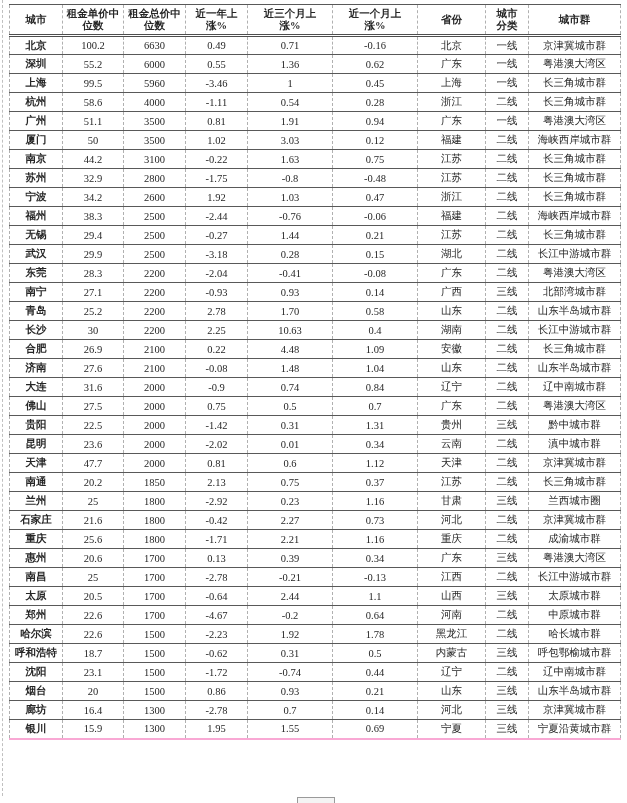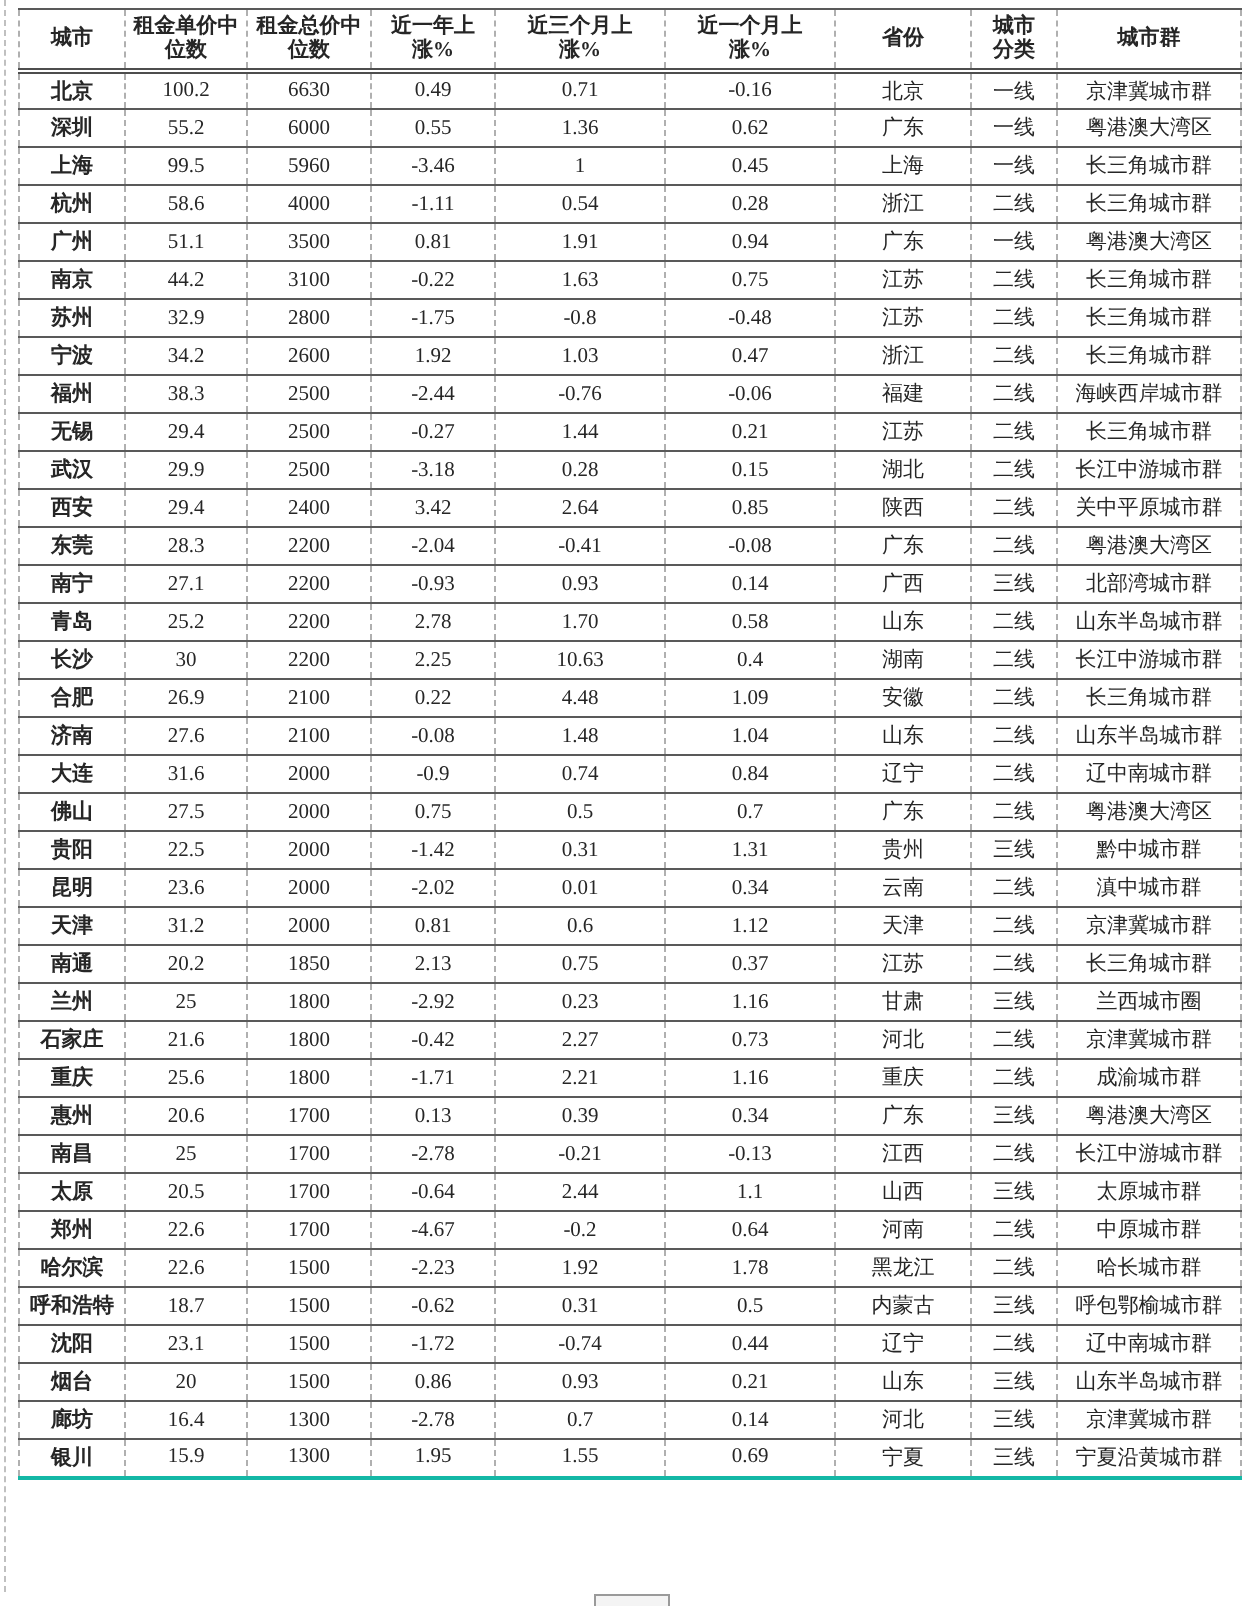--- a/index.html
+++ b/index.html
@@ -43,21 +43,21 @@
     white-space: normal;
   }
   table.rent-table thead th span { display: block; }
   table.rent-table thead th span:empty { display: none; }
   table.rent-table tbody tr { height: 19px; }
   table.rent-table tbody td {
     font-size: 10.5px;
     padding: 0 1px;
   }
   table.rent-table tbody td.c-city { font-weight: bold; }
-  table.rent-table tbody tr:last-child td { border-bottom: 2px solid #14b8a6; }
+  table.rent-table tbody tr:last-child td { border-bottom: 2px solid #f9a8d4; }
 
   .bottom-artifact {
     position: absolute; left: 297px; top: 797px;
     width: 36px; height: 8px;
     background: #f4f4f4;
     border: 1px solid #9a9a9a;
     border-bottom: none;
   }
 </style>
 </head>
@@ -170,20 +170,31 @@
         <td>51.1</td>
         <td>3500</td>
         <td>0.81</td>
         <td>1.91</td>
         <td>0.94</td>
         <td>广东</td>
         <td>一线</td>
         <td>粤港澳大湾区</td>
       </tr>
         <tr>
+        <td class="c-city">厦门</td>
+        <td>50</td>
+        <td>3500</td>
+        <td>1.02</td>
+        <td>3.03</td>
+        <td>0.12</td>
+        <td>福建</td>
+        <td>二线</td>
+        <td>海峡西岸城市群</td>
+      </tr>
+        <tr>
         <td class="c-city">南京</td>
         <td>44.2</td>
         <td>3100</td>
         <td>-0.22</td>
         <td>1.63</td>
         <td>0.75</td>
         <td>江苏</td>
         <td>二线</td>
         <td>长三角城市群</td>
       </tr>
@@ -236,31 +247,20 @@
         <td>29.9</td>
         <td>2500</td>
         <td>-3.18</td>
         <td>0.28</td>
         <td>0.15</td>
         <td>湖北</td>
         <td>二线</td>
         <td>长江中游城市群</td>
       </tr>
         <tr>
-        <td class="c-city">西安</td>
-        <td>29.4</td>
-        <td>2400</td>
-        <td>3.42</td>
-        <td>2.64</td>
-        <td>0.85</td>
-        <td>陕西</td>
-        <td>二线</td>
-        <td>关中平原城市群</td>
-      </tr>
-        <tr>
         <td class="c-city">东莞</td>
         <td>28.3</td>
         <td>2200</td>
         <td>-2.04</td>
         <td>-0.41</td>
         <td>-0.08</td>
         <td>广东</td>
         <td>二线</td>
         <td>粤港澳大湾区</td>
       </tr>
@@ -358,21 +358,21 @@
         <td>2000</td>
         <td>-2.02</td>
         <td>0.01</td>
         <td>0.34</td>
         <td>云南</td>
         <td>二线</td>
         <td>滇中城市群</td>
       </tr>
         <tr>
         <td class="c-city">天津</td>
-        <td>31.2</td>
+        <td>47.7</td>
         <td>2000</td>
         <td>0.81</td>
         <td>0.6</td>
         <td>1.12</td>
         <td>天津</td>
         <td>二线</td>
         <td>京津冀城市群</td>
       </tr>
         <tr>
         <td class="c-city">南通</td>

